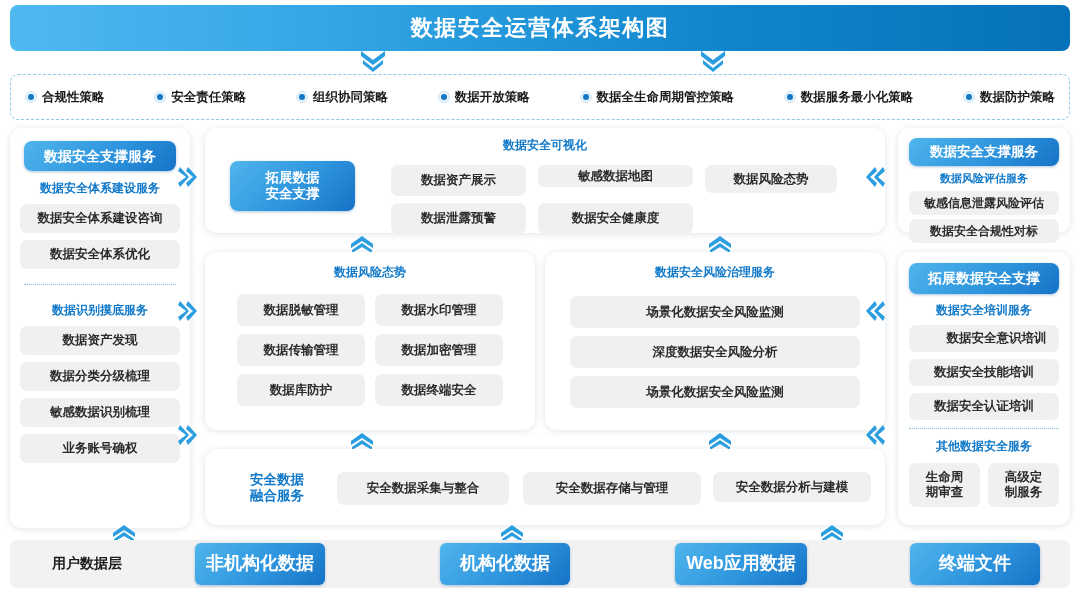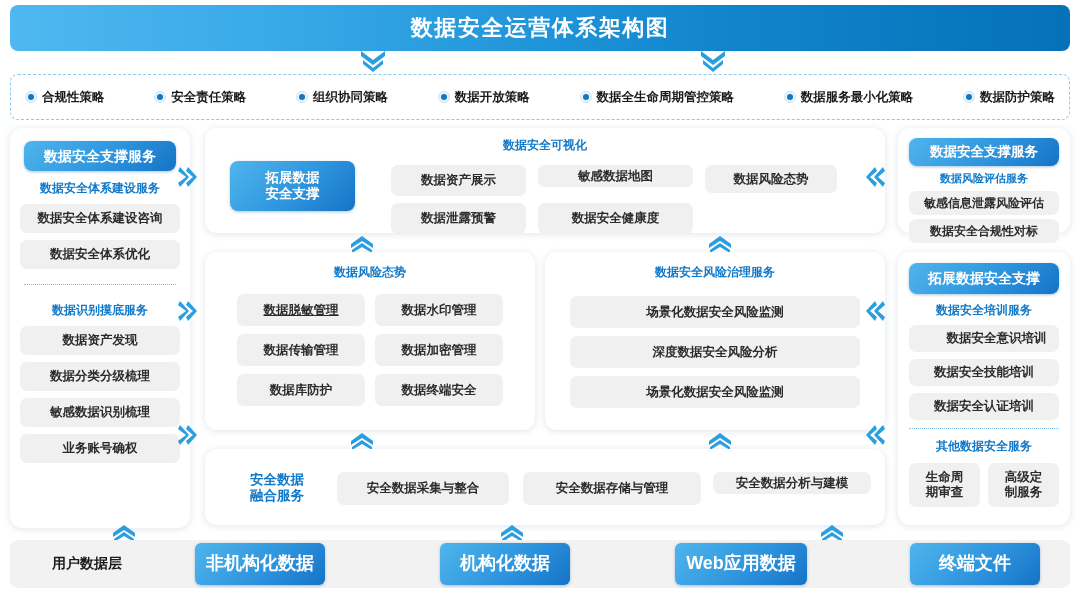--- a/index.html
+++ b/index.html
@@ -256,21 +256,21 @@
   </div>
   <div class="chev" style="left:708px; top:235px;">
     <svg width="24" height="18" viewBox="0 0 24 18">
       <polygon points="12,1 1,9 1,13 12,6 23,13 23,9" fill="#2b9ee0"></polygon>
       <polygon points="12,8 2,15 2,18 12,12 22,18 22,15" fill="#2b9ee0"></polygon>
     </svg>
   </div>
 
   <div class="card" id="c-midl">
     <div class="card-title" id="c-midl-title">数据风险态势</div>
-    <div class="chip" style="position:absolute; left:32px; top:42px; width:128px; height:32px;text-decoration:underline;">数据脱敏管理</div>
+    <div class="chip" style="position:absolute; left:32px; top:42px; width:128px; height:32px;">数据脱敏管理</div>
     <div class="chip" style="position:absolute; left:170px; top:42px; width:128px; height:32px;">数据水印管理</div>
     <div class="chip" style="position:absolute; left:32px; top:82px; width:128px; height:32px;">数据传输管理</div>
     <div class="chip" style="position:absolute; left:170px; top:82px; width:128px; height:32px;">数据加密管理</div>
     <div class="chip" style="position:absolute; left:32px; top:122px; width:128px; height:32px;">数据库防护</div>
     <div class="chip" style="position:absolute; left:170px; top:122px; width:128px; height:32px;">数据终端安全</div>
   </div>
 
   <div class="card" id="c-midr">
     <div class="card-title" id="c-midr-title">数据安全风险治理服务</div>
     <div class="chip" style="position:absolute; left:25px; top:44px; width:290px; height:32px;">场景化数据安全风险监测</div>
@@ -293,21 +293,21 @@
 
   <div class="card" id="c-bot">
     <div id="c-bot-pill-label">
       <span style="display:block">
         <span>安全数据</span><br>
         <span>融合服务</span>
       </span>
     </div>
     <div class="chip" style="position:absolute; left:132px; top:23px; width:172px; height:33px;">安全数据采集与整合</div>
     <div class="chip" style="position:absolute; left:318px; top:23px; width:178px; height:33px;">安全数据存储与管理</div>
-    <div class="chip" style="position:absolute; left:508px; top:23px; width:158px; height:22px;">安全数据分析与建模</div>
+    <div class="chip" style="position:absolute; left:508px; top:23px; width:158px; height:30px;">安全数据分析与建模</div>
   </div>
 
   <div class="card" id="r-top">
     <div class="pill" id="rt-pill">数据安全支撑服务</div>
     <div class="card-title" id="rt-title">数据风险评估服务</div>
     <div class="chip sm rt-chip" style="top:63px;">敏感信息泄露风险评估</div>
     <div class="chip sm rt-chip" style="top:91px;">数据安全合规性对标</div>
   </div>
 
   <div class="card" id="r-bot">

